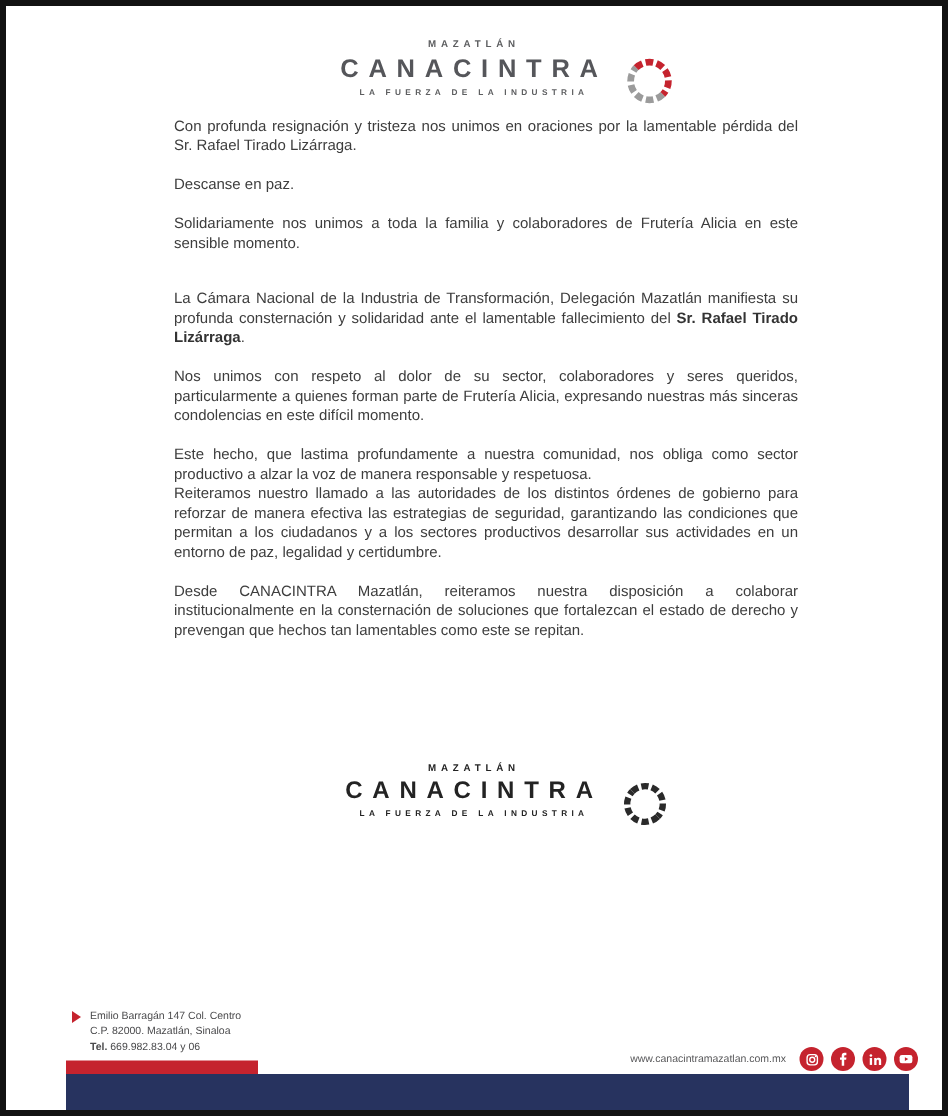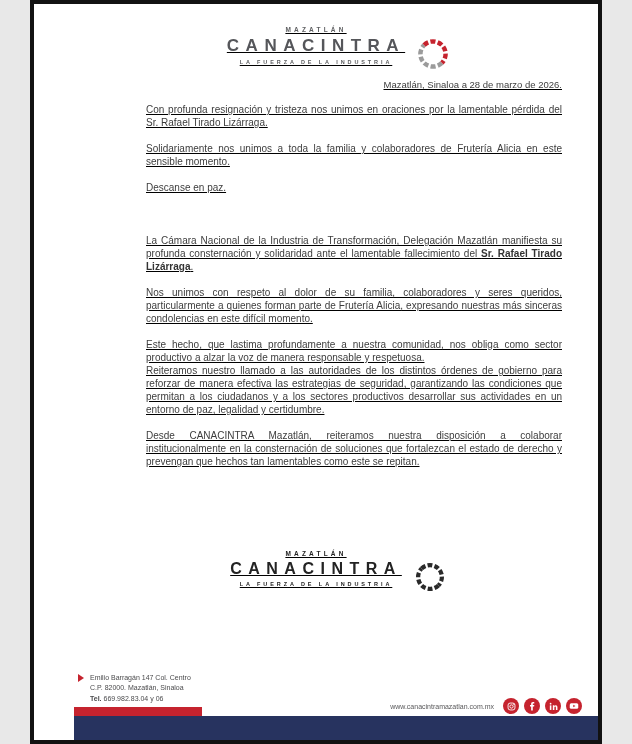--- a/index.html
+++ b/index.html
@@ -1,35 +1,34 @@
 <!DOCTYPE html>
 <html><head>
 <meta charset="utf-8">
 <style>
   html,body{margin:0;padding:0;background:#e8e8e8;font-family:"Liberation Sans",sans-serif;}
   .page{
-    position:relative;width:572px;height:744px;box-sizing:border-box;
+    position:relative;width:632px;height:744px;box-sizing:border-box;
     background:#ffffff;border:4px solid #121212;overflow:hidden;
     margin:0 auto;
-    text-decoration:underline;
   }
   
   .brand-block{position:relative;width:fit-content;margin:0 auto;text-align:center;}
   .brand-region{font-size:6.5px;letter-spacing:3.2px;font-weight:bold;color:#5d5e60;margin-bottom:3px;}
   .brand-name{font-size:17px;font-weight:bold;letter-spacing:6.5px;color:#55565a;white-space:nowrap;}
   .brand-tagline{font-size:5.5px;letter-spacing:2.9px;font-weight:bold;color:#5d5e60;margin-top:3px;}
   .brand-logo{position:absolute;right:-46px;top:10px;width:36px;height:36px;}
   .brand-dark .brand-region,.brand-dark .brand-name,.brand-dark .brand-tagline{color:#232323;}
   
   .header-wrap{padding-top:22px;}
   .content{width:416px;margin:0 auto;margin-left:112px;color:#3d3d3d;}
   .date-line{text-align:right;font-size:9.5px;margin-top:14px;color:#3d3d3d;}
   .content p{font-size:10px;line-height:13px;text-align:justify;margin:13px 0 0 0;}
   .content p.first{}
-  .content p.big-gap{margin-top:40px;}
+  .content p.big-gap{margin-top:24px;}
   .content p.no-gap{margin-top:0;}
   .content b{font-weight:bold;color:#333;}
   
   .footer-brand-wrap{margin-top:82px;}
   .footer-brand .brand-name{font-size:16px;}
   .address{position:absolute;left:56px;bottom:36px;font-size:7px;line-height:10.5px;color:#4a4a4c;}
   .address .tri{position:absolute;left:-12px;top:1px;width:0;height:0;
     border-left:6px solid #c5232e;border-top:4px solid transparent;border-bottom:4px solid transparent;}
   .address .bold{font-weight:bold;}
   .red-bar{position:absolute;left:40px;bottom:24px;width:128px;height:9px;background:#c5232e;}
@@ -52,29 +51,28 @@
       <span class="brand-logo">
         <svg viewBox="0 0 40 40" width="36" height="36">
           <path d="M 29.9,29.9 A 14,14 0 0 1 10.1,10.1" fill="none" stroke="#9b9b9b" stroke-width="5" stroke-dasharray="5.5 2.6"></path>
           <path d="M 10.1,10.1 A 14,14 0 1 1 29.9,29.9" fill="none" stroke="#c5232e" stroke-width="5" stroke-dasharray="5.5 2.6"></path>
         </svg>
       </span>
     </div>
   </div>
 
   <div class="content">
-    <div class="date-line">Mazatlán, Sinaloa a 28 de marzo de 2026.</div>
 
     <p class="first">Con profunda resignación y tristeza nos unimos en oraciones por la lamentable pérdida del Sr. Rafael Tirado Lizárraga.</p>
+    <p>Descanse en paz.</p>
     <p>Solidariamente nos unimos a toda la familia y colaboradores de Frutería Alicia en este sensible momento.</p>
-    <p>Descanse en paz.</p>
 
     <p class="big-gap"><span>La Cámara Nacional de la Industria de Transformación, Delegación Mazatlán manifiesta su profunda consternación y solidaridad ante el lamentable fallecimiento del </span><b>Sr. Rafael Tirado Lizárraga</b><span>.</span></p>
 
-    <p>Nos unimos con respeto al dolor de su familia, colaboradores y seres queridos, particularmente a quienes forman parte de Frutería Alicia, expresando nuestras más sinceras condolencias en este difícil momento.</p>
+    <p>Nos unimos con respeto al dolor de su sector, colaboradores y seres queridos, particularmente a quienes forman parte de Frutería Alicia, expresando nuestras más sinceras condolencias en este difícil momento.</p>
     <p>Este hecho, que lastima profundamente a nuestra comunidad, nos obliga como sector productivo a alzar la voz de manera responsable y respetuosa.</p>
     <p class="no-gap">Reiteramos nuestro llamado a las autoridades de los distintos órdenes de gobierno para reforzar de manera efectiva las estrategias de seguridad, garantizando las condiciones que permitan a los ciudadanos y a los sectores productivos desarrollar sus actividades en un entorno de paz, legalidad y certidumbre.</p>
     <p>Desde CANACINTRA Mazatlán, reiteramos nuestra disposición a colaborar institucionalmente en la consternación de soluciones que fortalezcan el estado de derecho y prevengan que hechos tan lamentables como este se repitan.</p>
   </div>
 
   <div class="footer-brand-wrap">
     <div class="brand-block brand-dark footer-brand">
       <div class="brand-region">MAZATLÁN</div>
       <div class="brand-name">CANACINTRA</div>
       <div class="brand-tagline">LA FUERZA DE LA INDUSTRIA</div>

